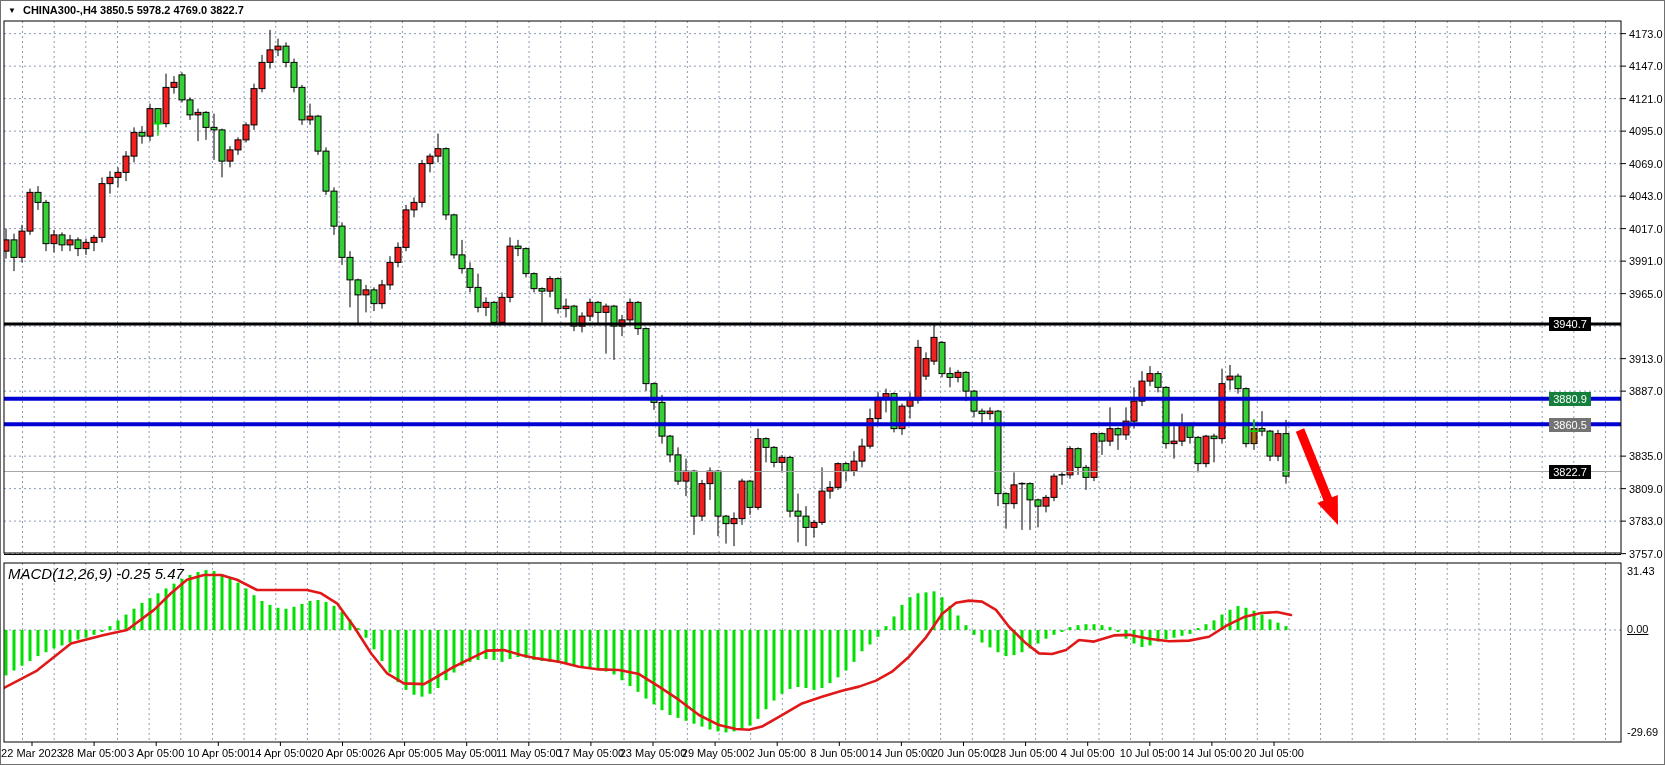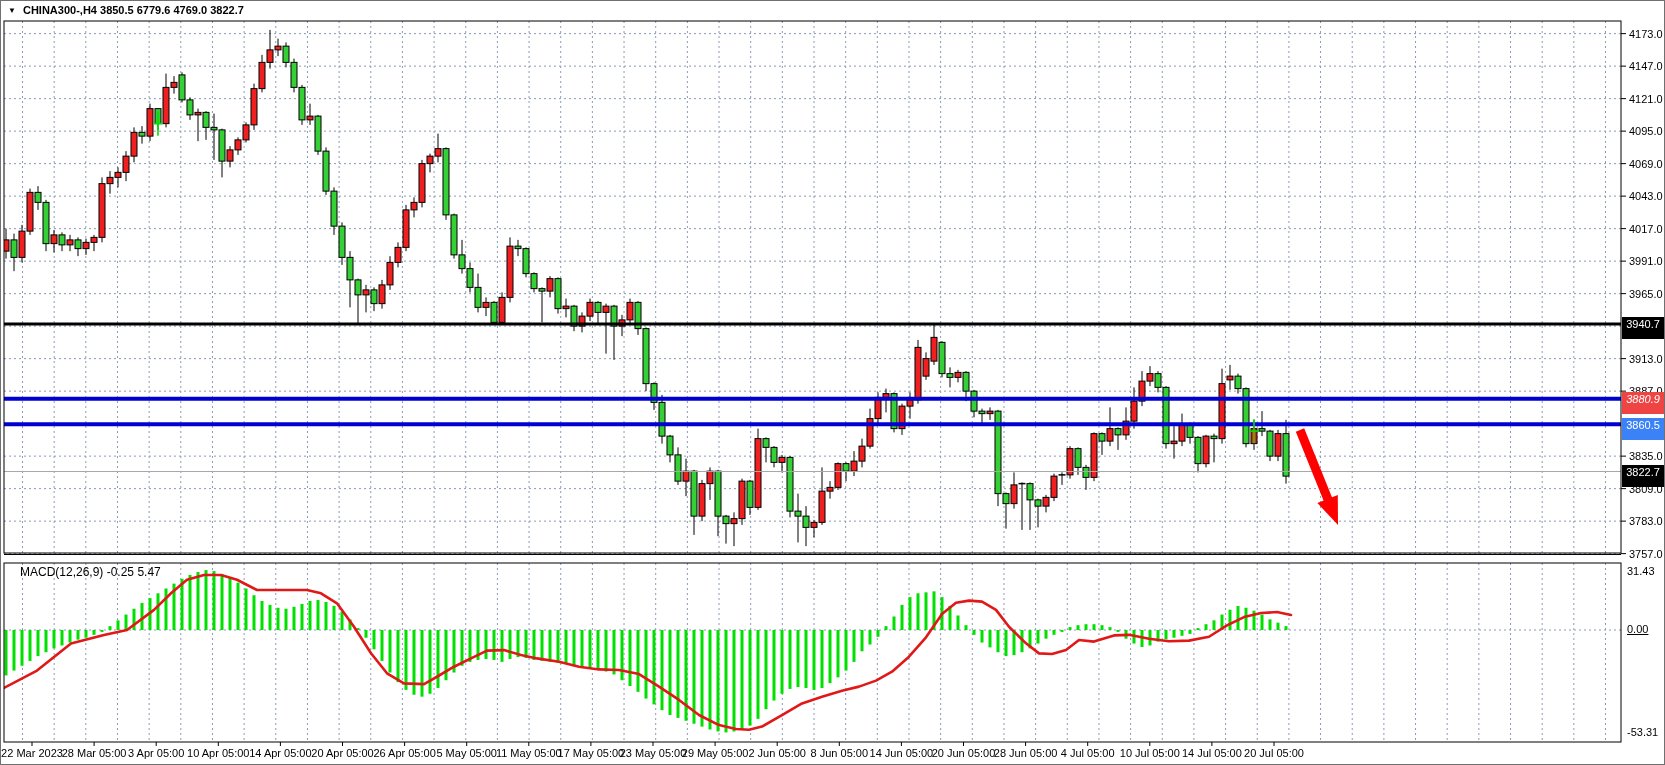--- a/index.html
+++ b/index.html
@@ -9,25 +9,25 @@
     font-family:"Liberation Sans",sans-serif;
   }
   #chart-svg{position:absolute;left:0;top:0;}
   .title{
     position:absolute;left:7px;top:3px;font-size:11px;font-weight:700;color:#000;
     letter-spacing:0;white-space:nowrap;
   }
   .title .ico{font-size:8px;vertical-align:1px;margin-right:4px;cursor:pointer;}
   .title .num{}
   .macd-label{
-    position:absolute;left:19px;top:564px;font-size:12px;color:#000;white-space:nowrap;
+    position:absolute;left:7px;top:564px;font-size:15px;color:#000;white-space:nowrap;font-style:italic;
   }
   .axlabel{position:absolute;left:1626px;font-size:11px;color:#000;}
   .badge{
-    position:absolute;left:1621px;width:42px;height:22px;color:#fff;
+    position:absolute;left:1548px;width:42px;height:14px;color:#fff;
     font-size:11px;line-height:14px;text-align:center;
   }
 </style>
 </head>
 <body>
 
 <div class="screen">
   <svg id="chart-svg" width="1663" height="763">
       <defs>
         <clipPath id="pp">
@@ -743,28 +743,28 @@
         <text x="1210.9" y="756" text-anchor="middle" font-size="11px" font-family="&quot;Liberation Sans&quot;,sans-serif" fill="#000">14 Jul 05:00</text>
         <line x1="1273" y1="741" x2="1273" y2="745" stroke="#000"></line>
         <text x="1273" y="756" text-anchor="middle" font-size="11px" font-family="&quot;Liberation Sans&quot;,sans-serif" fill="#000">20 Jul 05:00</text>
       </g>
     </svg>
 
   <div class="title">
     <span class="ico">▼</span>
     <span>CHINA300-,H4</span>
     <span class="num">3850.5</span>
-    <span class="num">6779.6</span>
+    <span class="num">5978.2</span>
     <span class="num">4769.0</span>
     <span class="num">3822.7</span>
   </div>
 
   <div class="macd-label">MACD(12,26,9) -0.25 5.47</div>
 
   <div class="axlabel" style="top:564px;text-align:right;">31.43</div>
   <div class="axlabel" style="top:622px;text-decoration:underline;">0.00</div>
-  <div class="axlabel" style="top:725px;">-53.31</div>
+  <div class="axlabel" style="top:725px;">-29.69</div>
 
   <div class="badge" id="badge0" style="top: 316px; background: rgb(0, 0, 0);">3940.7</div>
-  <div class="badge" id="badge1" style="top: 391px; background: #ef4444; font-style: italic;">3880.9</div>
-  <div class="badge" id="badge2" style="top: 417px; background: #3b82f6;">3860.5</div>
+  <div class="badge" id="badge1" style="top: 391px; background: #15803d;">3880.9</div>
+  <div class="badge" id="badge2" style="top: 417px; background: #737373;">3860.5</div>
   <div class="badge" id="badge3" style="top: 464px; background: rgb(0, 0, 0);">3822.7</div>
 </div>
 
 </body></html>

